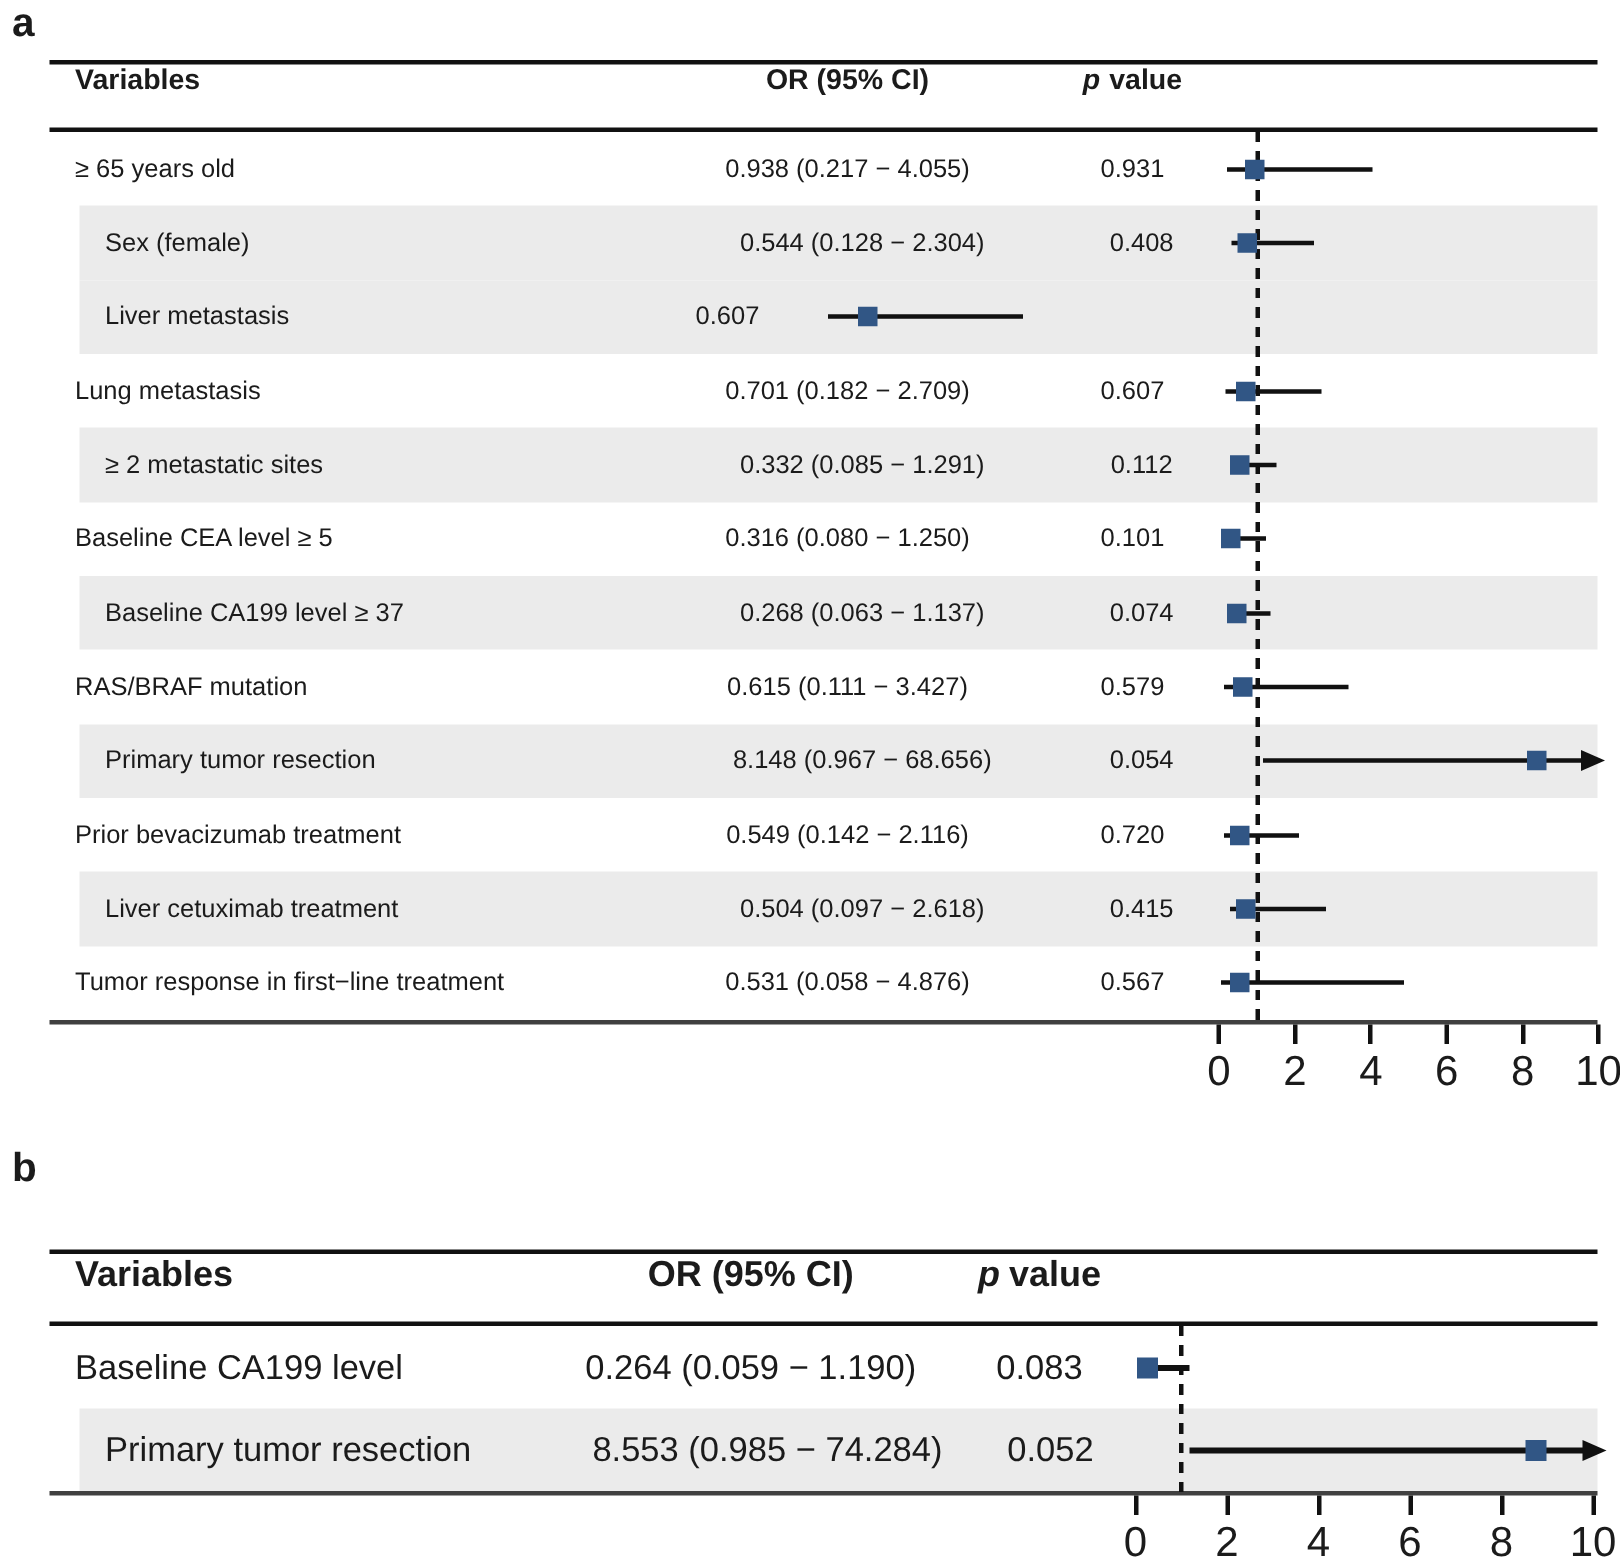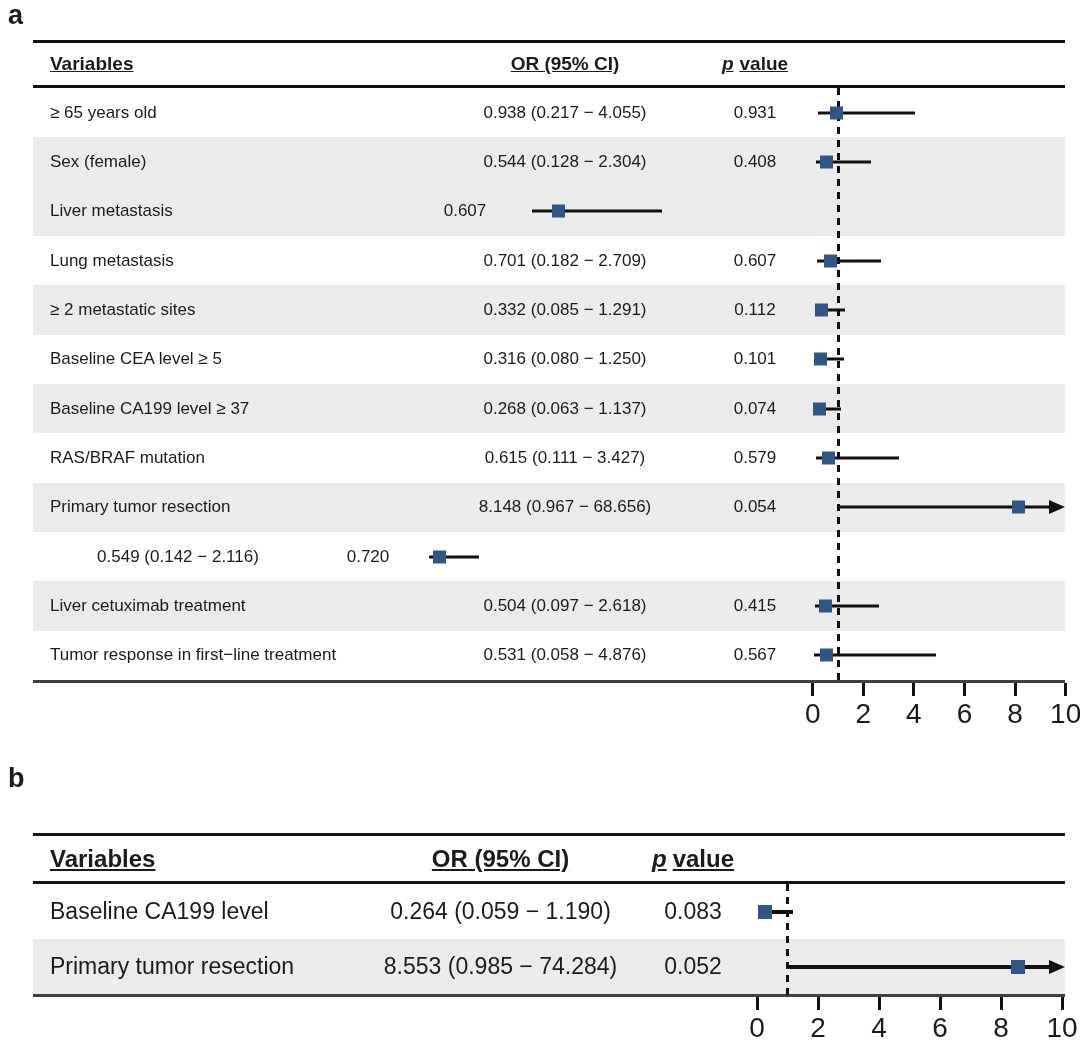--- a/index.html
+++ b/index.html
@@ -8,32 +8,32 @@
   .canvas { position:relative; width:1080px; height:1041px; background:#fff; overflow:hidden; }
 
   .panel-label { position:absolute; left:8px; font-weight:bold; font-size:27px; }
   #label-a { top:0px; }
   #label-b { top:763px; }
 
   .ftable { position:absolute; left:33px; width:1032px; }
   #table-a { top:40px;  font-size:17px; }
   #table-b { top:833px; font-size:23px; }
 
-  .thead { display:flex; align-items:center; border-top:3px solid #111; border-bottom:3px solid #111; font-weight:bold;text-decoration:underline; }
+  .thead { display:flex; align-items:flex-start; border-top:3px solid #111; border-bottom:3px solid #111; font-weight:bold; }
   #table-a .thead { height:48px; font-size:19px; }
   #table-b .thead { height:51px; font-size:24px; }
   .th i { font-style:italic; }
   .sp { margin-left:6px; }
 
   .tbody { display:flex; flex-direction:column; border-bottom:3px solid #404040; position:relative; }
   #table-a .tbody { height:595px; }
   #table-b .tbody { height:113px; }
 
   .row { display:flex; flex:1 1 0; align-items:center; position:relative; }
-  .row.shaded { background:var(--shade,#ebebeb); }
+  .row.shaded { background:var(--shade,#ebebeb);margin-left:20px; }
 
   .c-var { padding-left:17px; text-align:left; }
   .c-or  { text-align:center; }
   .c-p   { text-align:center; }
   #table-a .c-var { width:387px; } #table-a .c-or { width:290px; } #table-a .c-p { width:90px; } #table-a .c-plot { width:265px; }
   #table-b .c-var { width:320px; } #table-b .c-or { width:295px; } #table-b .c-p { width:90px; } #table-b .c-plot { width:327px; }
 
   .cell.c-plot { position:relative; height:100%; }
   .ci-line { position:absolute; top:50%; transform:translateY(-50%); background:#111; z-index:3; }
   .marker  { position:absolute; top:50%; transform:translateY(-50%); background:var(--marker,#315685); z-index:4; }
@@ -160,20 +160,21 @@
     <div class="cell c-or">8.148 (0.967 − 68.656)</div>
     <div class="cell c-p">0.054</div>
     <div class="cell c-plot">
       <div class="ci-line" style="left: 37.1651px; width: 214.835px; height: 3px;"></div>
       <div class="clip-arrow" style="left: 249px;"></div>
       <div class="marker" style="left: 212.344px; width: 13px; height: 13px;"></div>
     </div>
   </div>
 
   <div class="row">
+    <div class="cell c-var">Prior bevacizumab treatment</div>
     <div class="cell c-or">0.549 (0.142 − 2.116)</div>
     <div class="cell c-p">0.720</div>
     <div class="cell c-plot">
       <div class="ci-line" style="left: 16.2926px; width: 49.9422px; height: 3px;"></div>
 
       <div class="marker" style="left: 20.0897px; width: 13px; height: 13px;"></div>
     </div>
   </div>
 
   <div class="row shaded">

